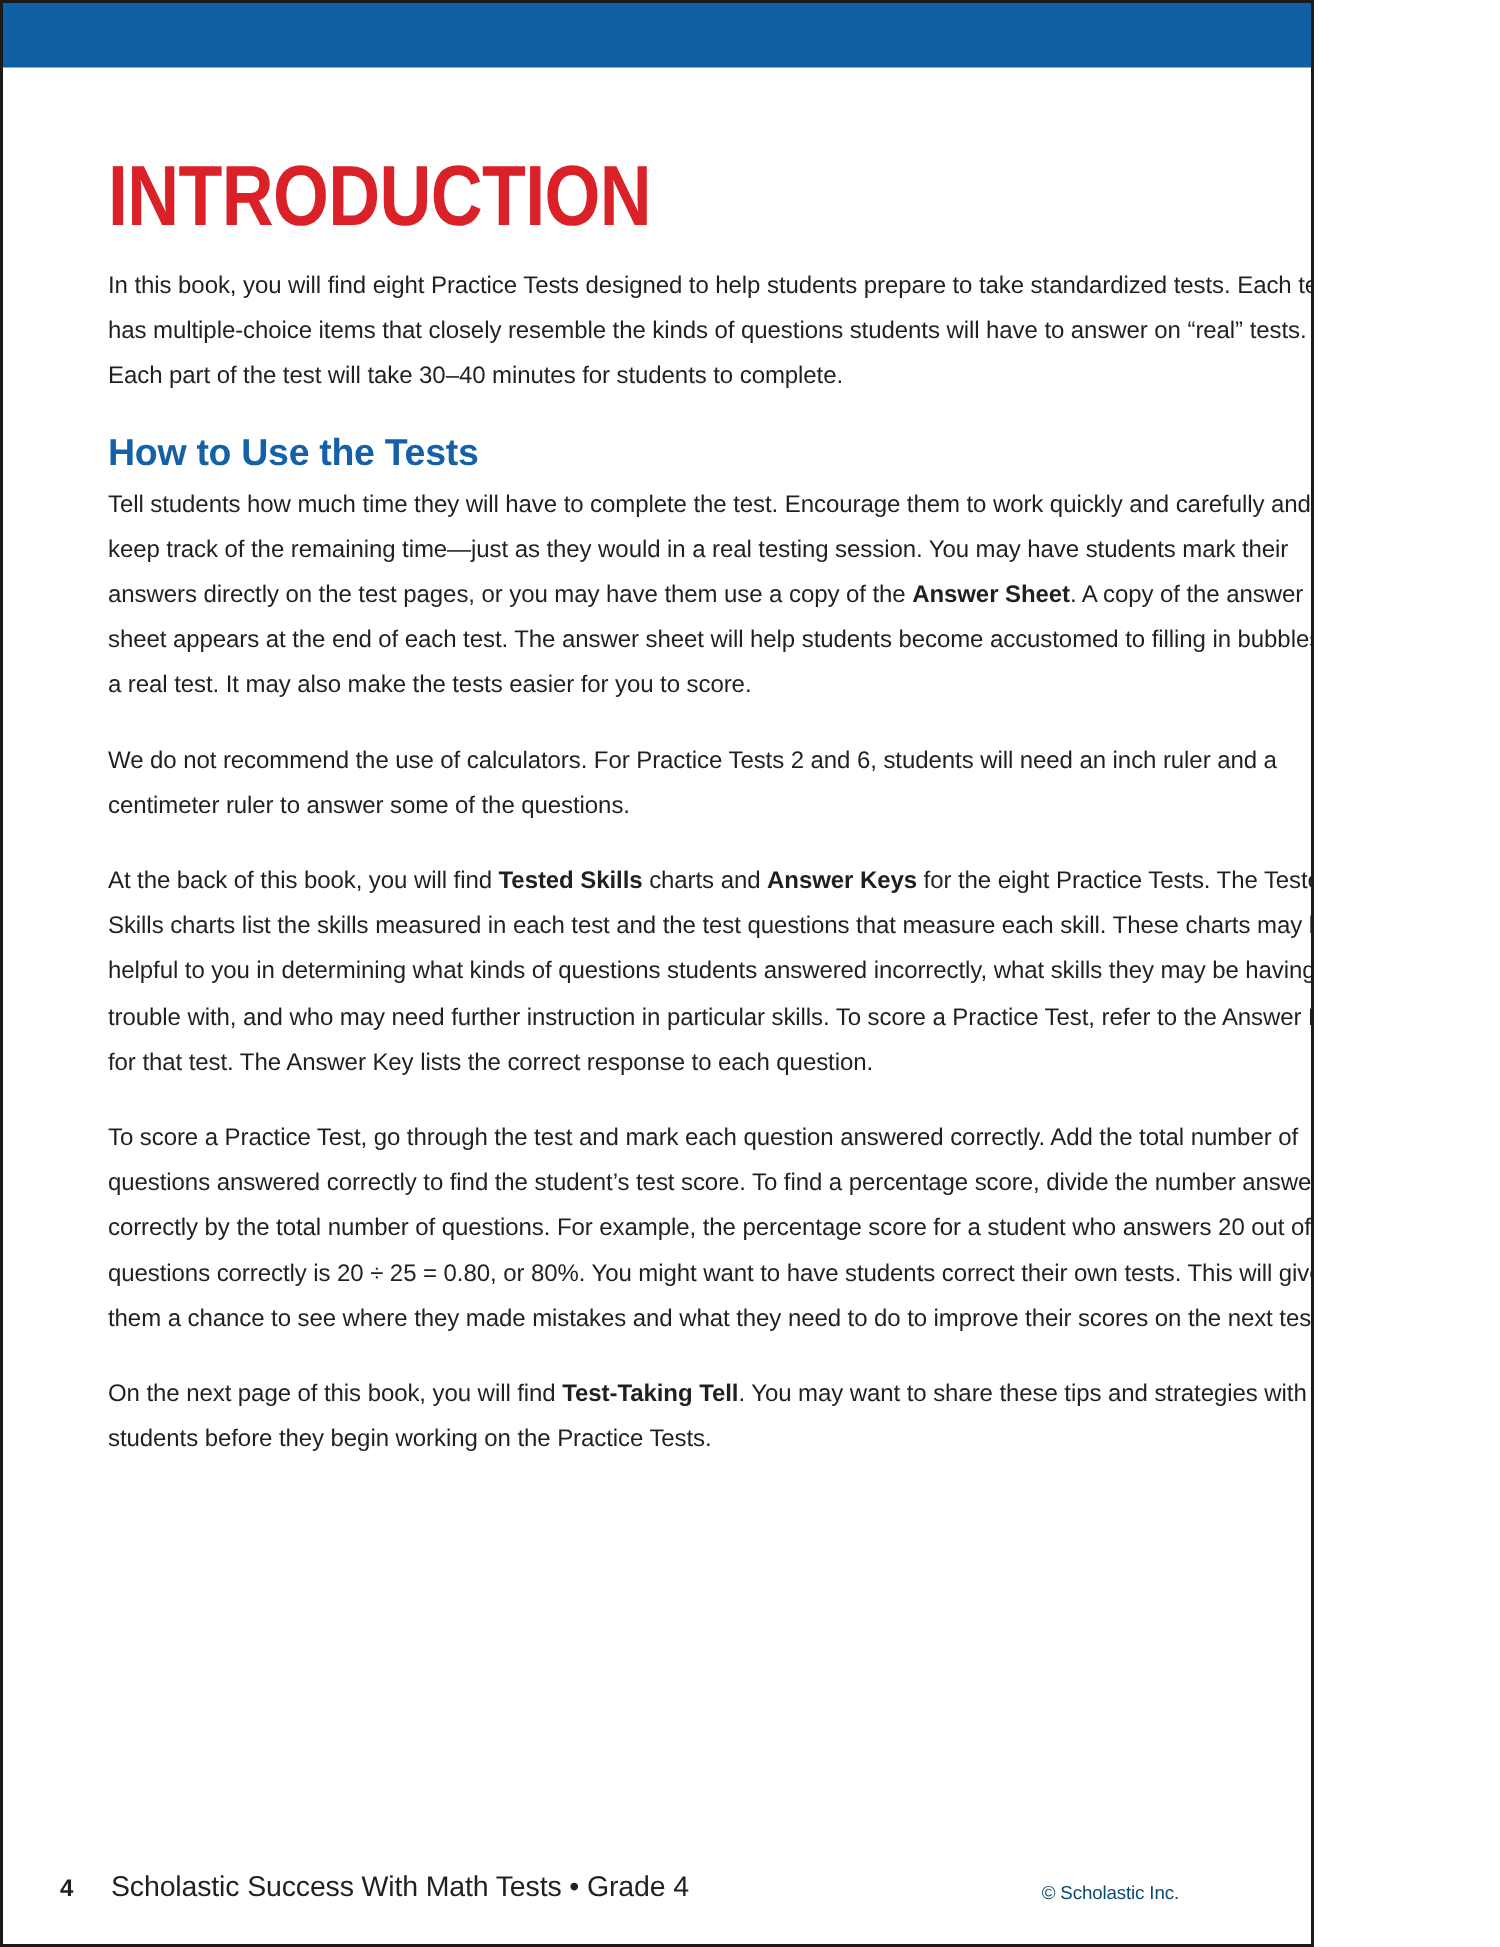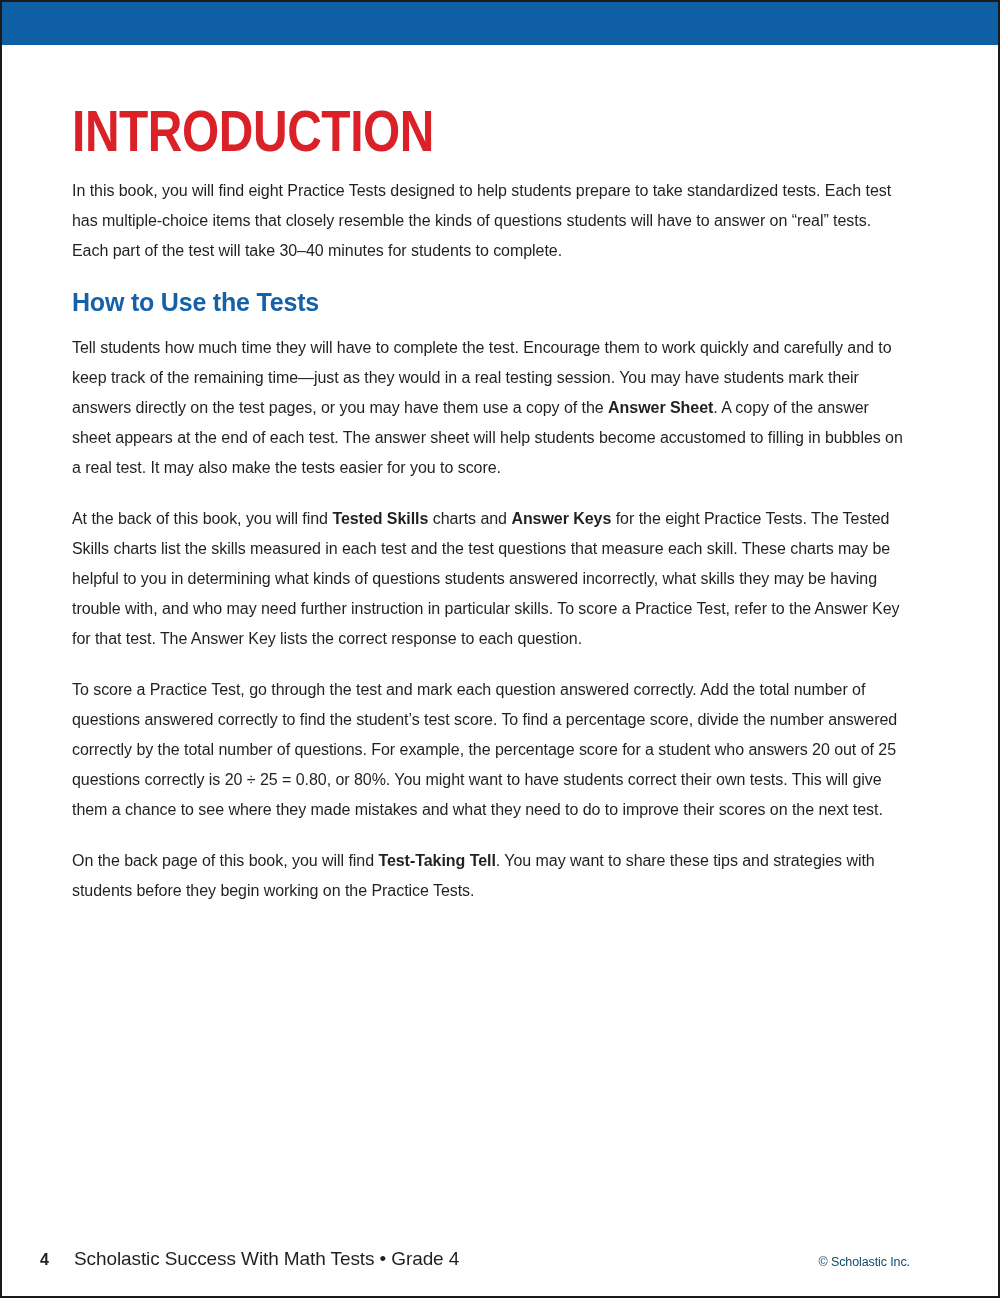--- a/index.html
+++ b/index.html
@@ -3,21 +3,21 @@
 <meta charset="utf-8">
 <style>
   html, body {
     margin: 0;
     padding: 0;
     background: #ffffff;
   }
 
   .page {
     position: relative;
-    width: 1000px;
+    width: 876px;
     height: 1298px;
     background: #ffffff;
     box-sizing: border-box;
     border-left: 2px solid #1a1a1a;
     border-right: 2px solid #1a1a1a;
     border-bottom: 2px solid #1a1a1a;
     border-top: 2px solid #1a1a1a;
     overflow: hidden;
     font-family: "Liberation Sans", sans-serif;
   }
@@ -68,21 +68,21 @@
     font-weight: 700;
     margin-top: 36px;
   }
 
   .section-heading {
     font-family: "Liberation Sans", sans-serif;
     font-weight: 700;
     font-size: 25px;
     line-height: 30px;
     color: #1461a8;
-    margin: 12px 0 16px 0;
+    margin: 12px 0 5px 0;
     letter-spacing: -0.2px;
   }
 
   .footer {
     position: absolute;
     left: 0;
     right: 0;
     bottom: 26px;
     height: 22px;
   }
@@ -133,26 +133,27 @@
 
     <h1 class="page-title">INTRODUCTION</h1>
 
     <p class="body-text">In this book, you will find eight Practice Tests designed to help students prepare to take standardized tests. Each test has multiple-choice items that closely resemble the kinds of questions students will have to answer on “real” tests. Each part of the test will take 30–40 minutes for students to complete.</p>
 
 
     <h2 class="section-heading">How to Use the Tests</h2>
 
     <p class="body-text"><span>Tell students how much time they will have to complete the test. Encourage them to work quickly and carefully and to keep track of the remaining time—just as they would in a real testing session. You may have students mark their answers directly on the test pages, or you may have them use a copy of the </span><b>Answer Sheet</b><span>. A copy of the answer sheet appears at the end of each test. The answer sheet will help students become accustomed to filling in bubbles on a real test. It may also make the tests easier for you to score.</span></p>
 
+    <p class="body-text">We do not recommend the use of calculators. For Practice Tests 2 and 6, students will need an inch ruler and a centimeter ruler to answer some of the questions.</p>
 
     <p class="body-text"><span>At the back of this book, you will find </span><b>Tested Skills</b><span> charts and </span><b>Answer Keys</b><span> for the eight Practice Tests. The Tested Skills charts list the skills measured in each test and the test questions that measure each skill. These charts may be helpful to you in determining what kinds of questions students answered incorrectly, what skills they may be having trouble with, and who may need further instruction in particular skills. To score a Practice Test, refer to the Answer Key for that test. The Answer Key lists the correct response to each question.</span></p>
 
     <p class="body-text">To score a Practice Test, go through the test and mark each question answered correctly. Add the total number of questions answered correctly to find the student’s test score. To find a percentage score, divide the number answered correctly by the total number of questions. For example, the percentage score for a student who answers 20 out of 25 questions correctly is 20 ÷ 25 = 0.80, or 80%. You might want to have students correct their own tests. This will give them a chance to see where they made mistakes and what they need to do to improve their scores on the next test.</p>
 
-    <p class="body-text"><span>On the back page of this book, you will find </span><b>Test-Taking Tell</b><span>. You may want to share these tips and strategies with students before they begin working on the Practice Tests.</span></p>
+    <p class="body-text"><span>On the next page of this book, you will find </span><b>Test-Taking Tell</b><span>. You may want to share these tips and strategies with students before they begin working on the Practice Tests.</span></p>
 
   </div>
 
   <div class="footer">
     <div class="footer-left">
       <span class="footer-page-number">4</span>
       <span class="footer-title">Scholastic Success With Math Tests • Grade 4</span>
     </div>
     <div class="footer-right">© Scholastic Inc.</div>
   </div>

